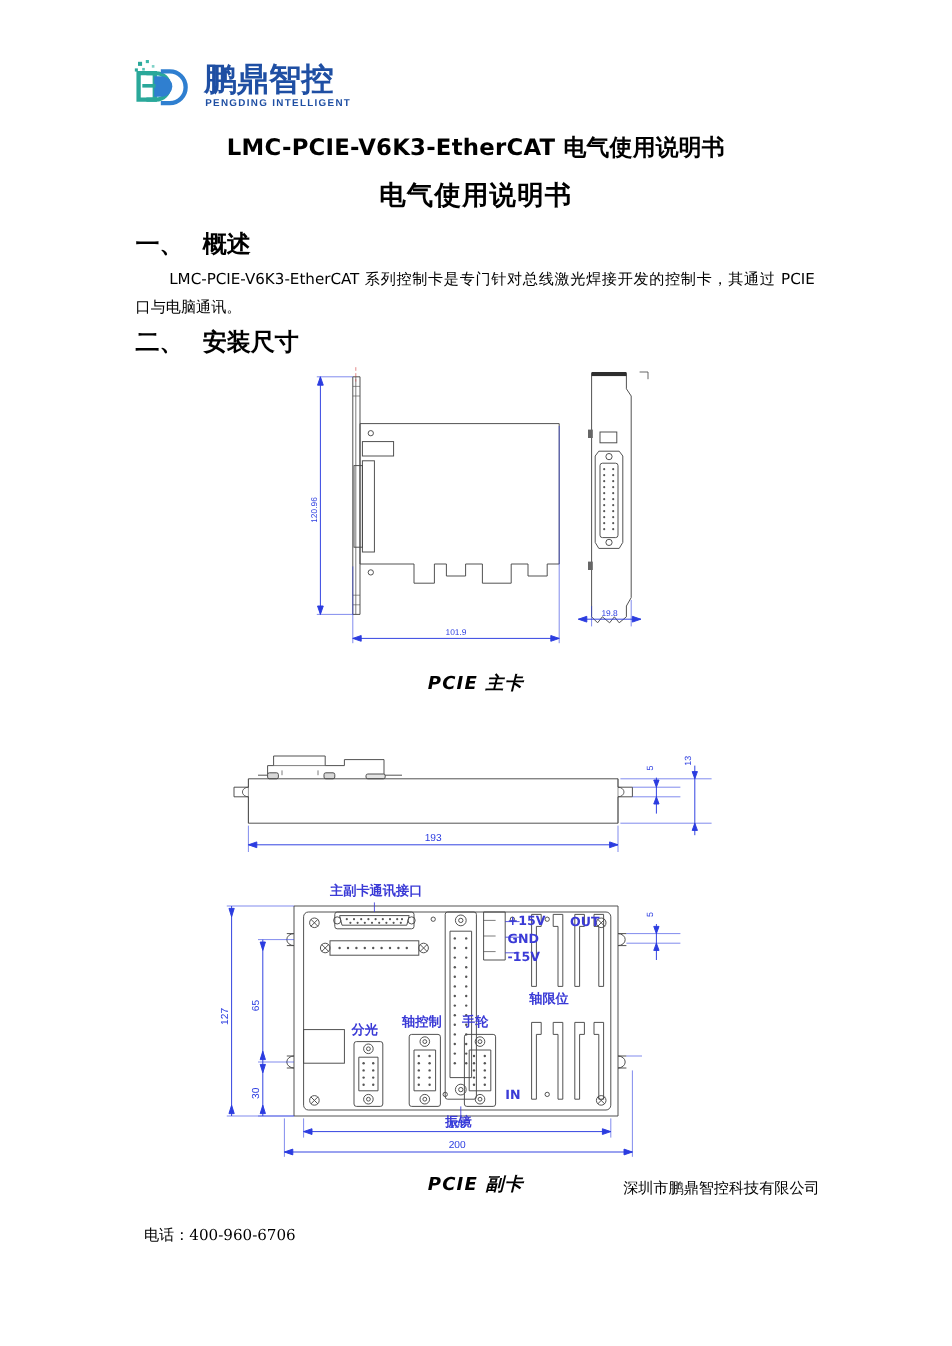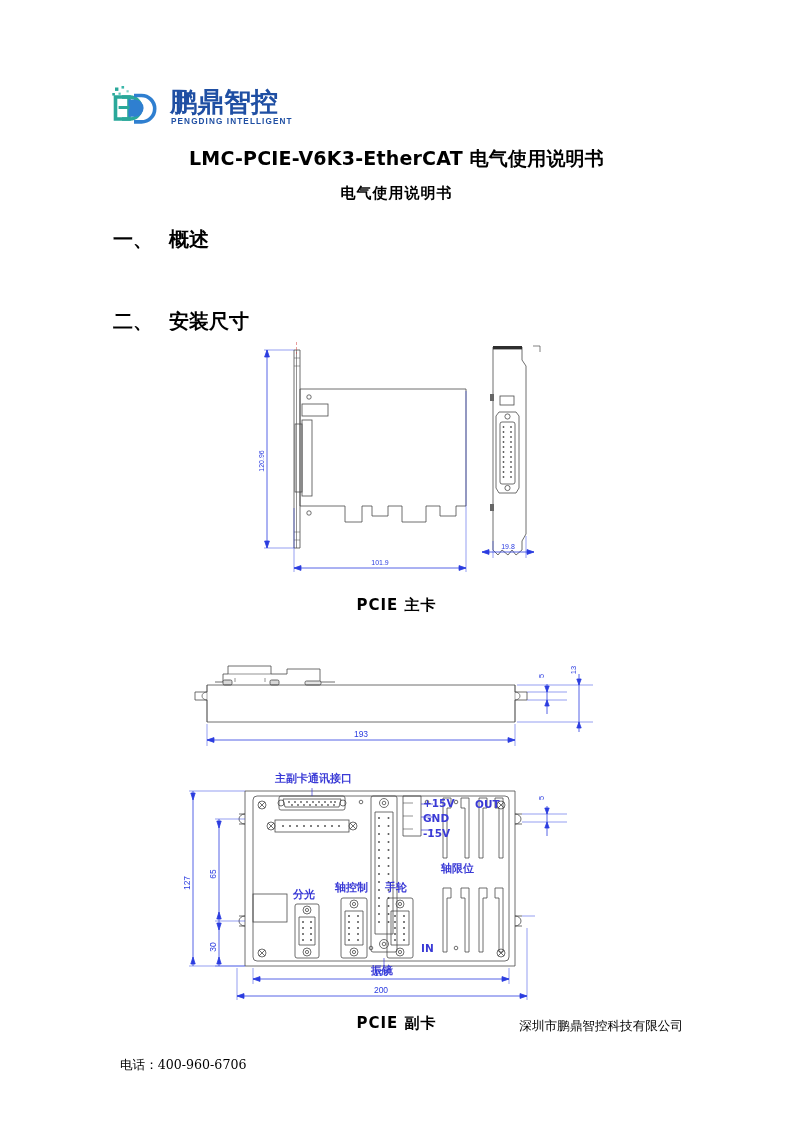--- a/index.html
+++ b/index.html
@@ -13,21 +13,20 @@
     position: relative;
     font-family: "Liberation Sans", "DejaVu Sans", sans-serif;
     color: #000000;
     overflow: hidden;
   }
   .page {
     position: absolute;
     inset: 0;
     width: 793px;
     height: 951px;
-    margin-top: 36px;
   }
 
   
   .logo-block {
     position: absolute;
     left: 112px;
     top: 46px;
     width: 180px;
     height: 52px;
   }
@@ -71,21 +70,21 @@
     font-weight: bold;
     font-family: "DejaVu Sans", "Liberation Sans", sans-serif;
     letter-spacing: 0.2px;
   }
   .doc-subtitle {
     position: absolute;
     left: 0;
     top: 148px;
     width: 793px;
     text-align: center;
-    font-size: 15px;
+    font-size: 22px;
     font-weight: bold;
     font-family: "DejaVu Sans", "Liberation Sans", sans-serif;
     letter-spacing: 1px;
   }
 
   
   .sec-head {
     position: absolute;
     font-size: 20px;
     font-weight: bold;
@@ -111,20 +110,21 @@
   
   .fig-cap {
     position: absolute;
     width: 793px;
     left: 0;
     text-align: center;
     font-size: 15px;
     font-weight: bold;
     font-family: "DejaVu Sans", "Liberation Sans", sans-serif;
     letter-spacing: 1px;
+    font-style: italic;
   }
   #cap1 { top: 560px; }
   #cap2 { top: 978px; }
 
   
   .drawing {
     position: absolute;
   }
   #fig1 { left: 250px; top: 300px; }
   #fig2 { left: 175px; top: 600px; }
@@ -168,20 +168,21 @@
     <div class="logo-cn">鹏鼎智控</div>
     <div class="logo-en">PENGDING INTELLIGENT</div>
   </div>
 
   <div class="doc-title">LMC-PCIE-V6K3-EtherCAT 电气使用说明书</div>
   <div class="doc-subtitle">电气使用说明书</div>
 
   <div class="sec-head" id="sec1">
     <span class="num">一、</span><span>概述</span>
   </div>
+  <div class="body-par">LMC-PCIE-V6K3-EtherCAT 系列控制卡是专门针对总线激光焊接开发的控制卡，其通过 PCIE 口与电脑通讯。</div>
 
   <div class="sec-head" id="sec2">
     <span class="num">二、</span><span>安装尺寸</span>
   </div>
 
   <svg class="drawing" id="fig1" width="295" height="255" viewBox="0 0 295 255">
     <g stroke="#4a4a4a" fill="none" stroke-width="0.8">
 
       <path d="M44 14 L50 14 L50 212 L44 212 Z"></path>
       <path d="M46.5 14 L46.5 212" stroke-width="0.6"></path>

